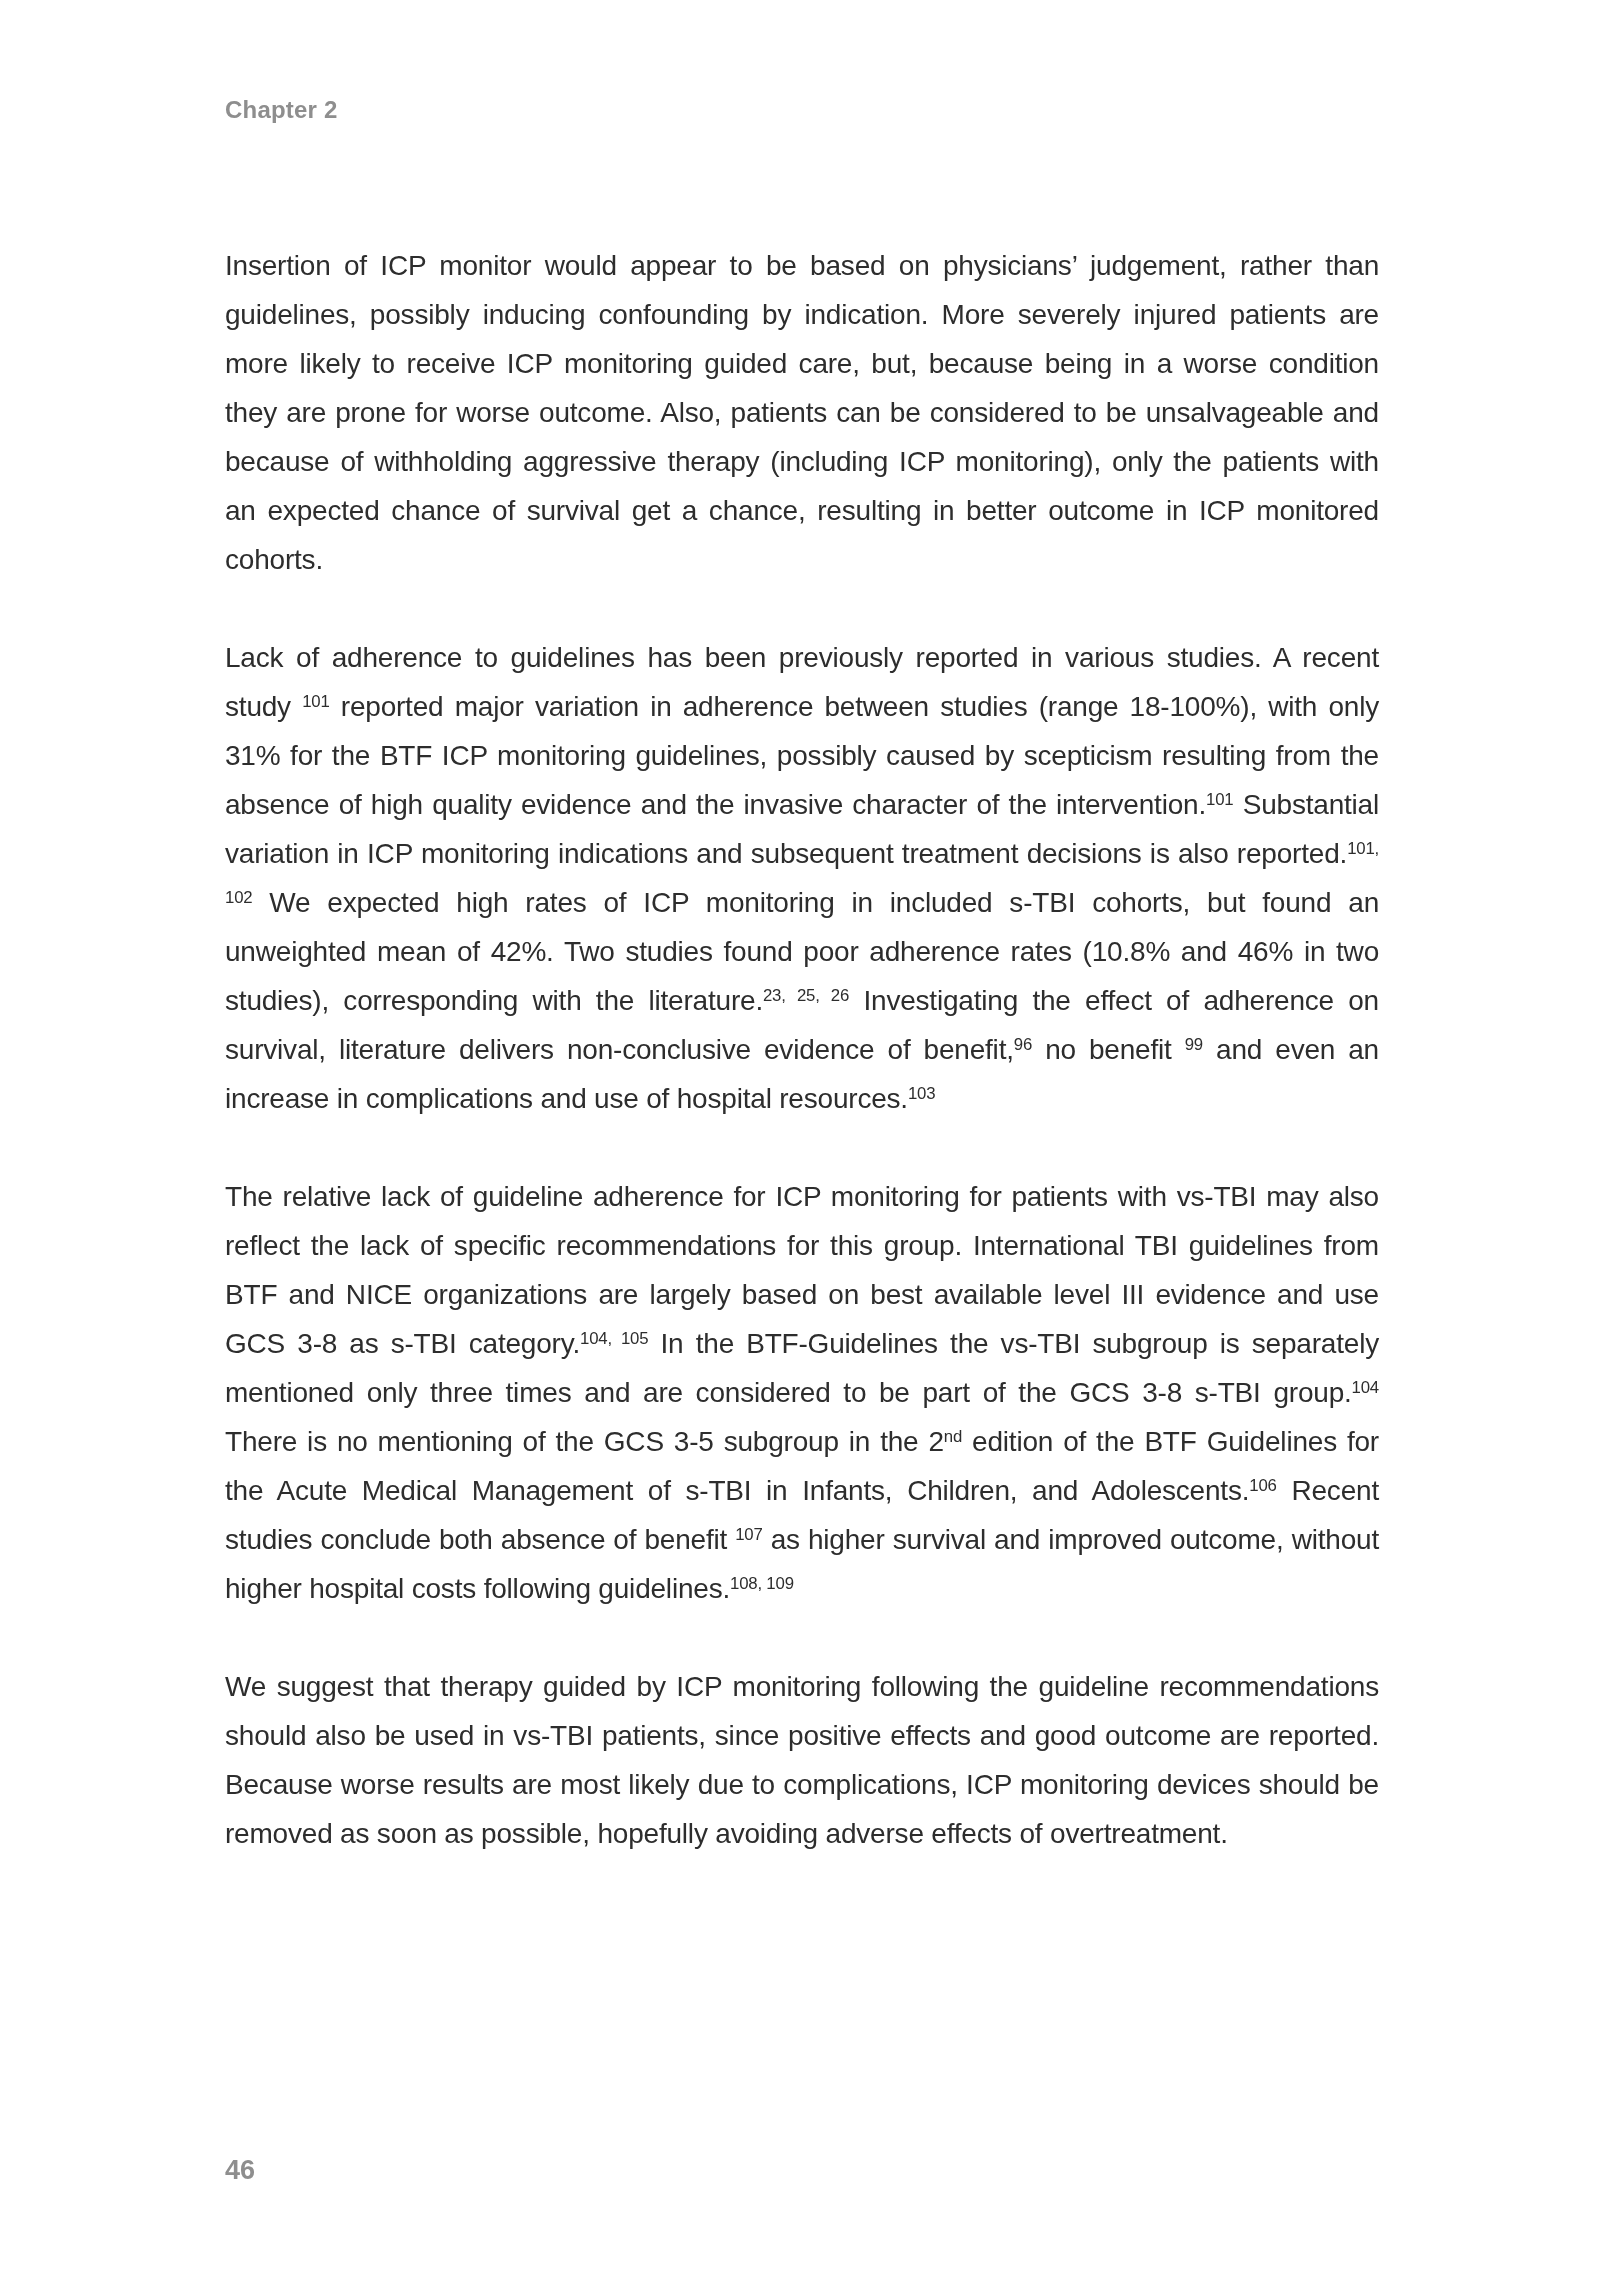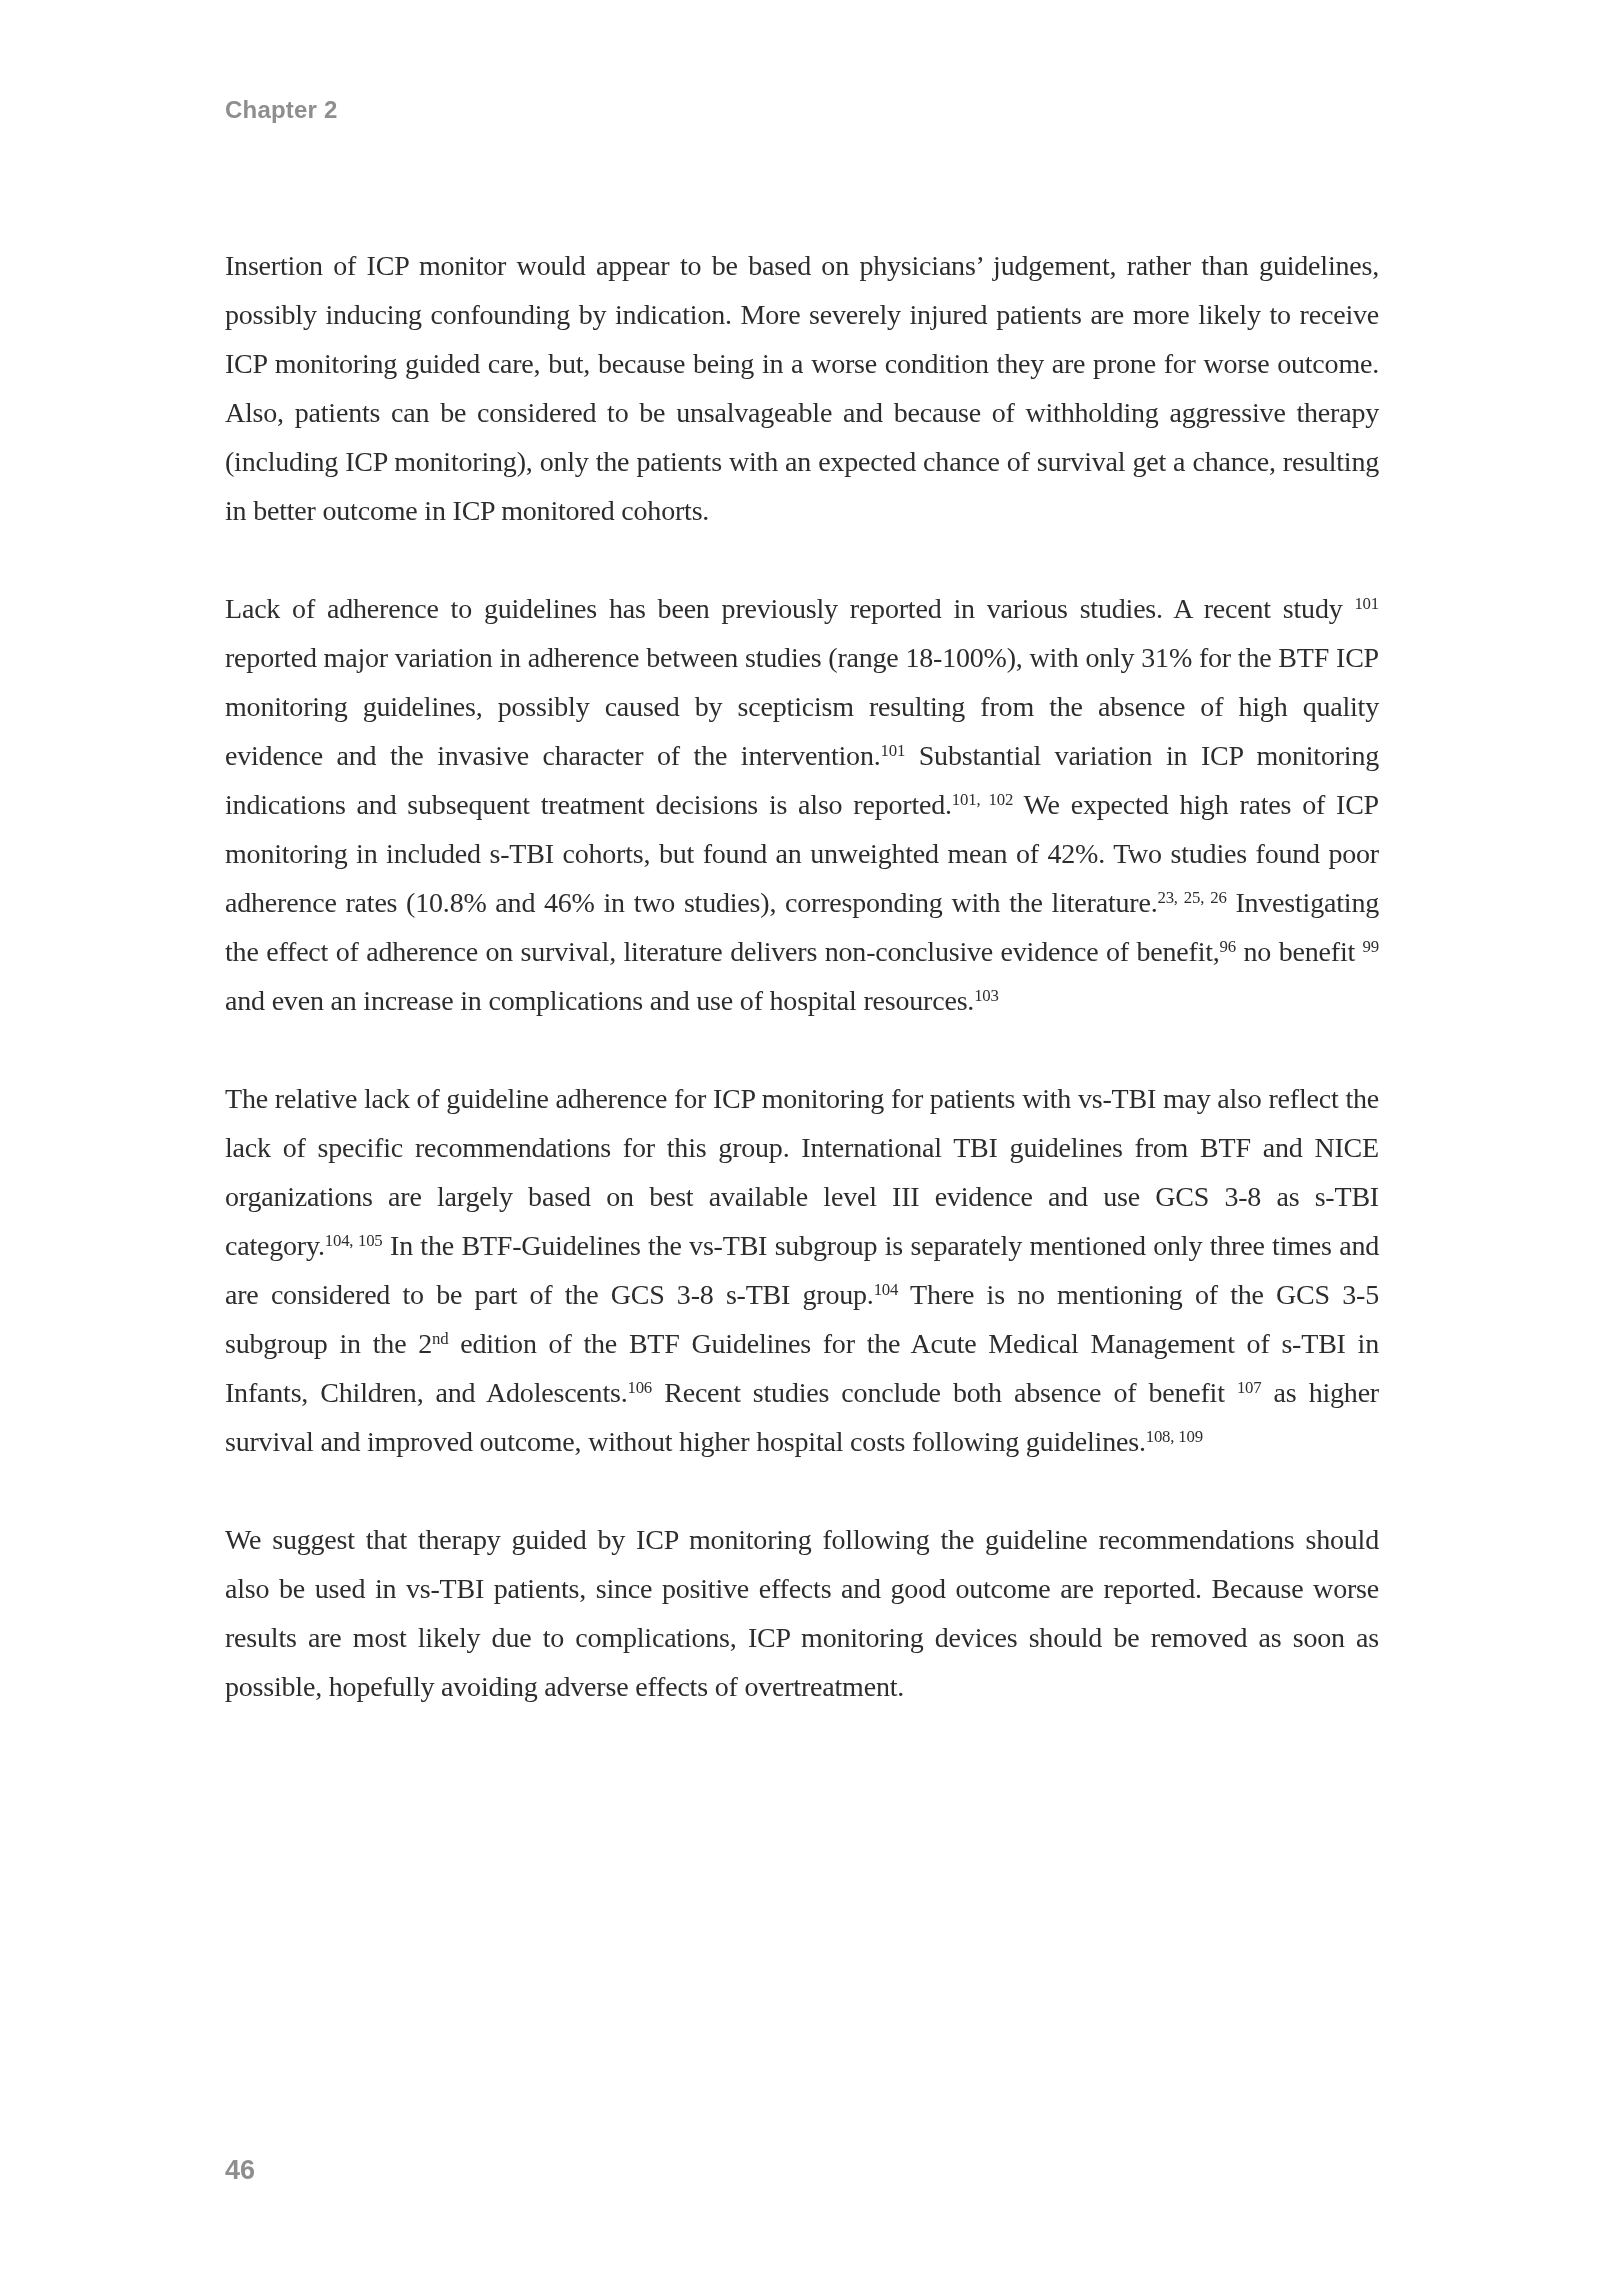--- a/index.html
+++ b/index.html
@@ -36,21 +36,20 @@
     top: 241px;
     width: 1154px;
   }
   .para {
     margin: 0 0 49px 0;
     font-size: 28px;
     line-height: 49px;
     color: var(--body-color);
     text-align: justify;
     letter-spacing: -0.2px;
-    font-family: Liberation Serif, serif;
   }
   .para:last-child { margin-bottom: 0; }
   .para sup {
     font-size: 0.60em;
     line-height: 0;
     vertical-align: baseline;
     position: relative;
     top: -0.55em;
   }
   .page-number {

